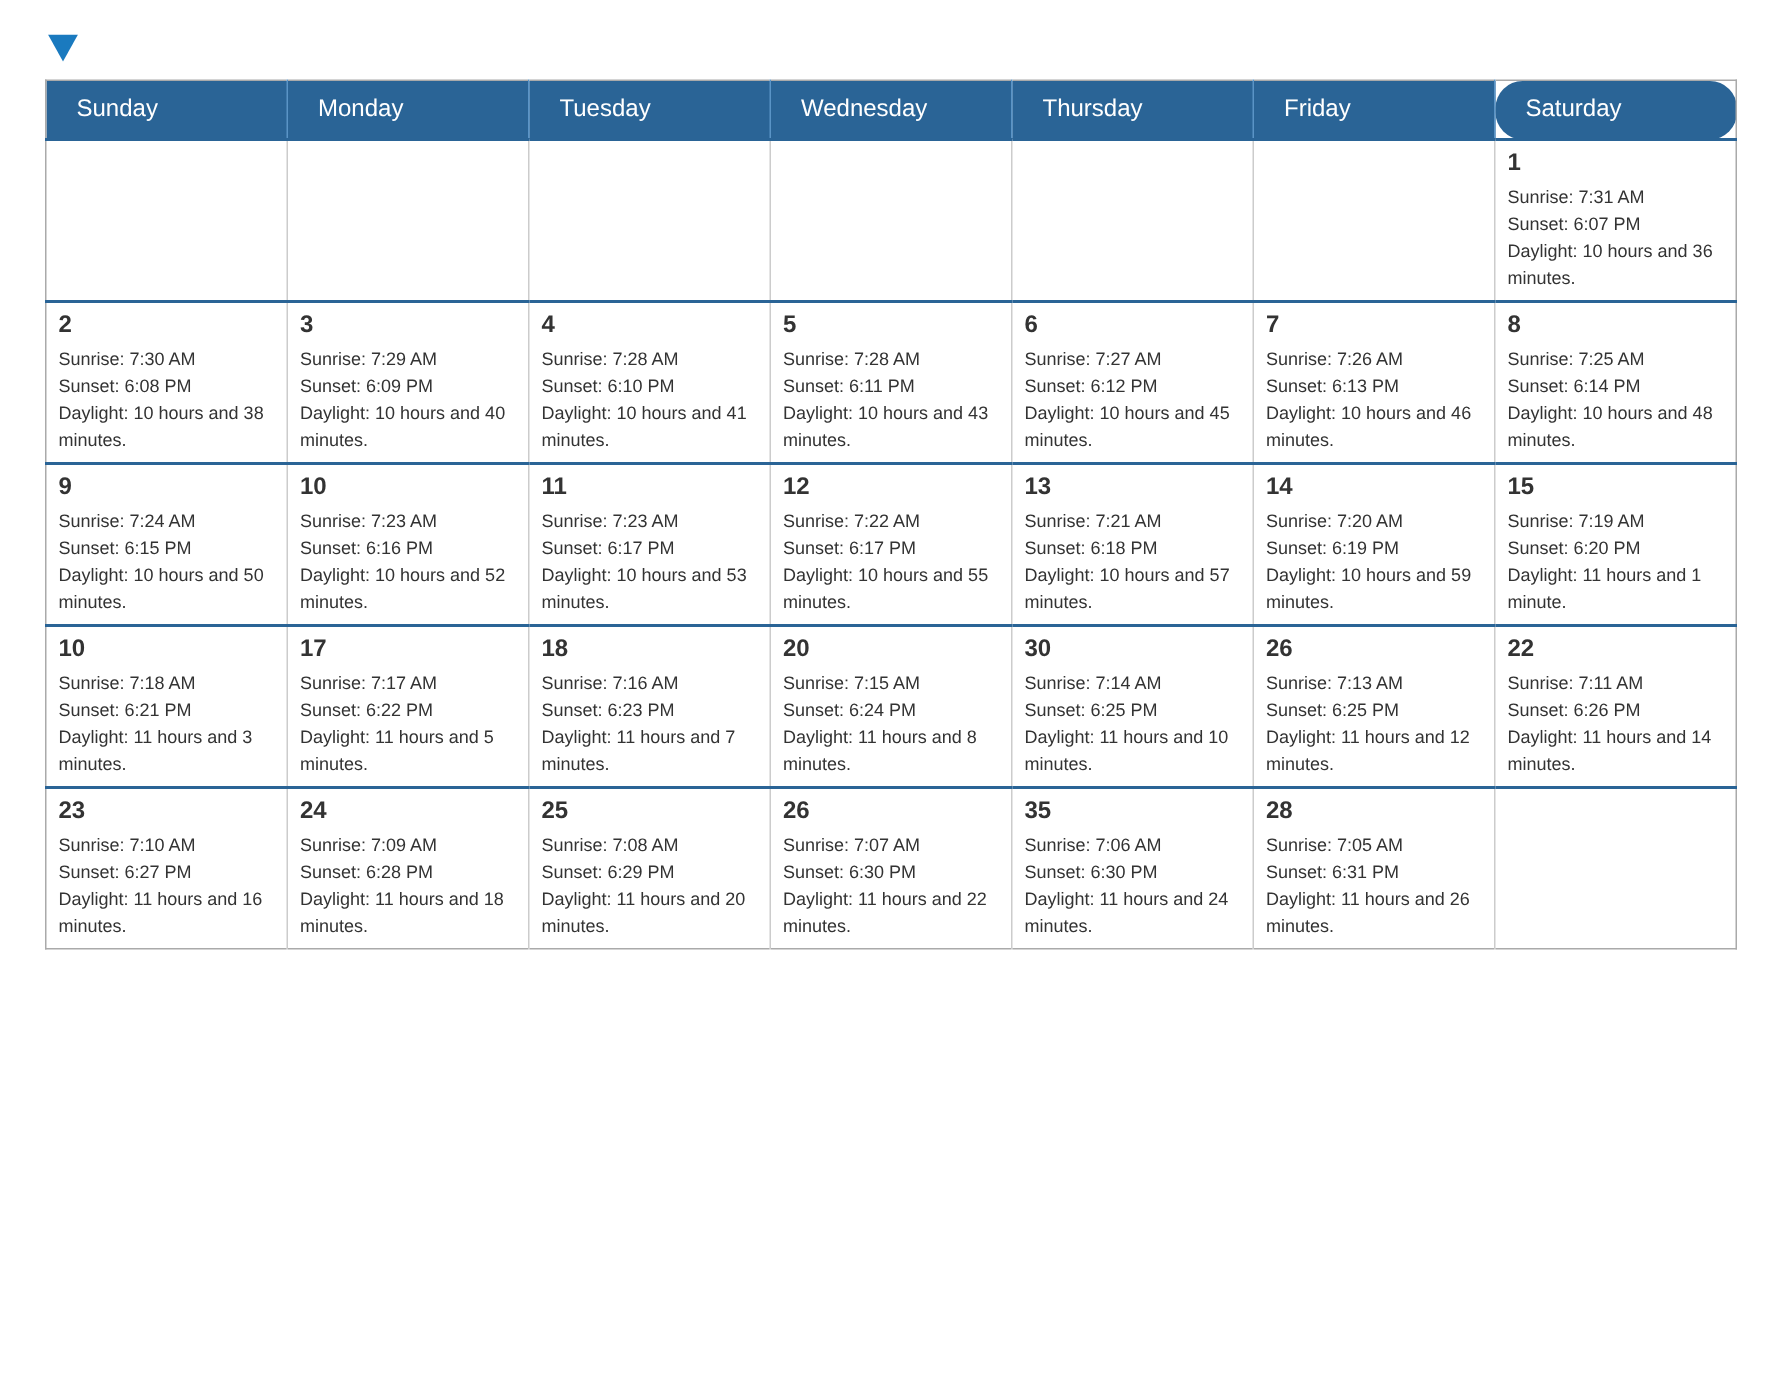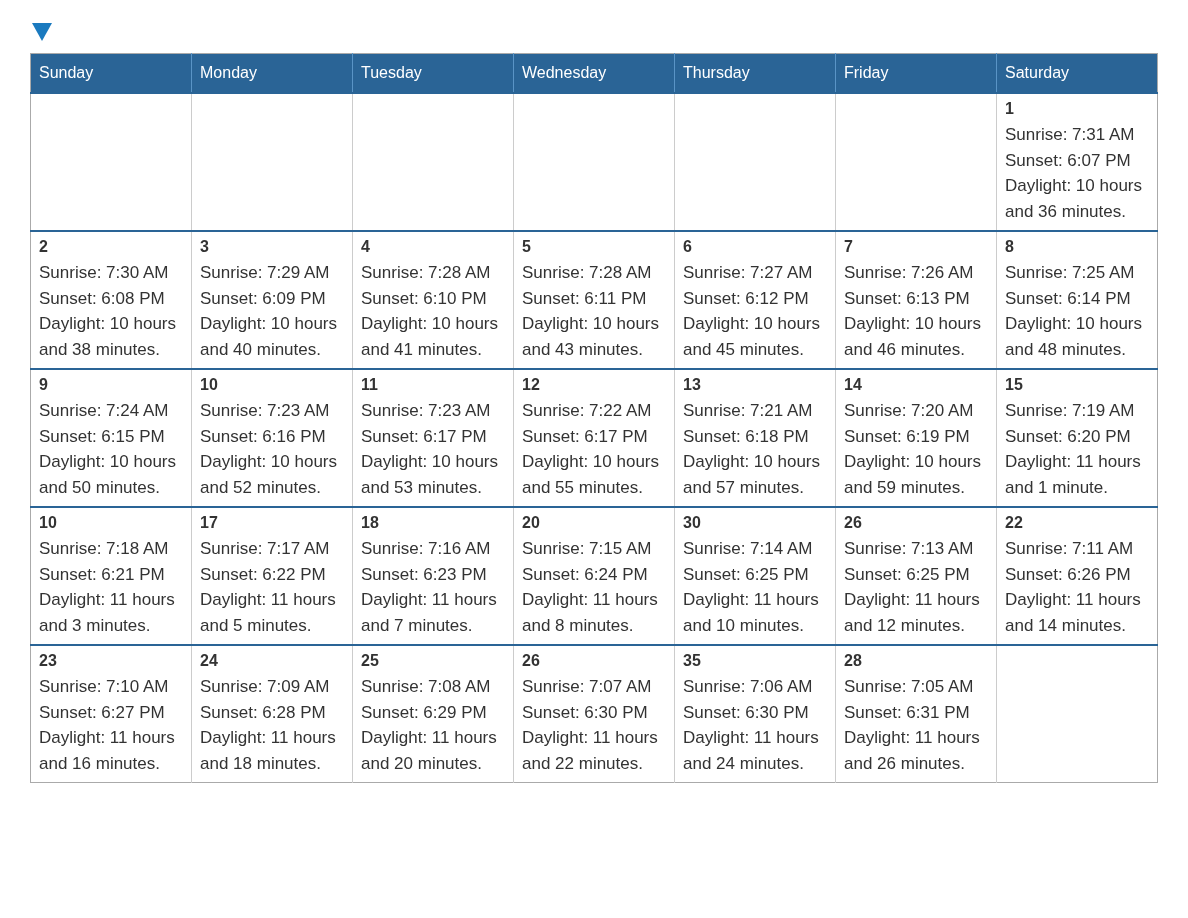--- a/index.html
+++ b/index.html
@@ -40,28 +40,29 @@
       color: #333;
     }
     .calendar {
       width: 100%;
       border-collapse: collapse;
       border: 1px solid #aaa;
     }
     .calendar thead tr th {
       background-color: #2a6496;
       color: #fff;
-      padding: 10px 8px;
+      padding: 10px 20px;
       text-align: left;
       font-size: 16px;
       font-weight: normal;
       border-right: 1px solid #5a94c6;
     }
     .calendar thead tr th:last-child {
       border-right: none;
+      border-radius: 18px;
     }
     .calendar tbody tr td {
       vertical-align: top;
       padding: 6px 8px;
       border-top: 2px solid #2a6496;
       border-right: 1px solid #ccc;
       width: 14.28%;
       min-height: 110px;
       font-size: 13px;
       color: #333;
@@ -69,21 +70,21 @@
     .calendar tbody tr td:last-child {
       border-right: none;
     }
     .day-number {
       font-size: 16px;
       font-weight: bold;
       margin-bottom: 4px;
       display: block;
     }
     .day-info {
-      font-size: 17px;
+      font-size: 12px;
       line-height: 1.5;
       color: #333;
     }
     .empty-cell {
       background: #fff;
     }
     .logo-wrapper {
       display: flex;
       flex-direction: column;
     }

